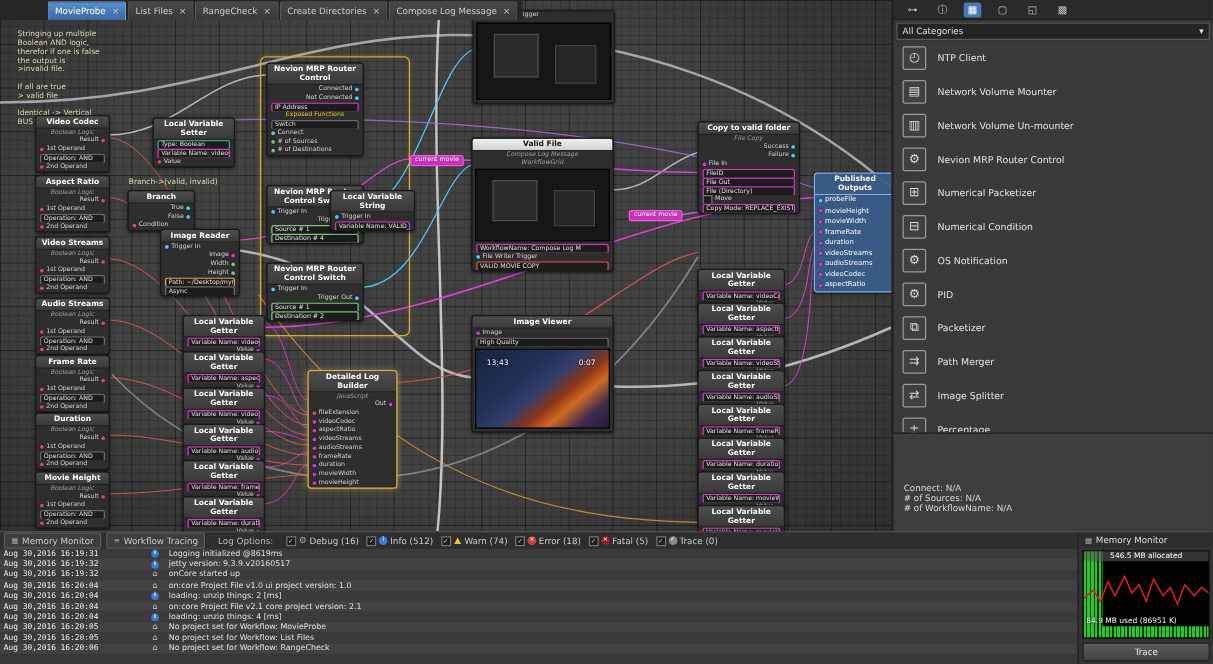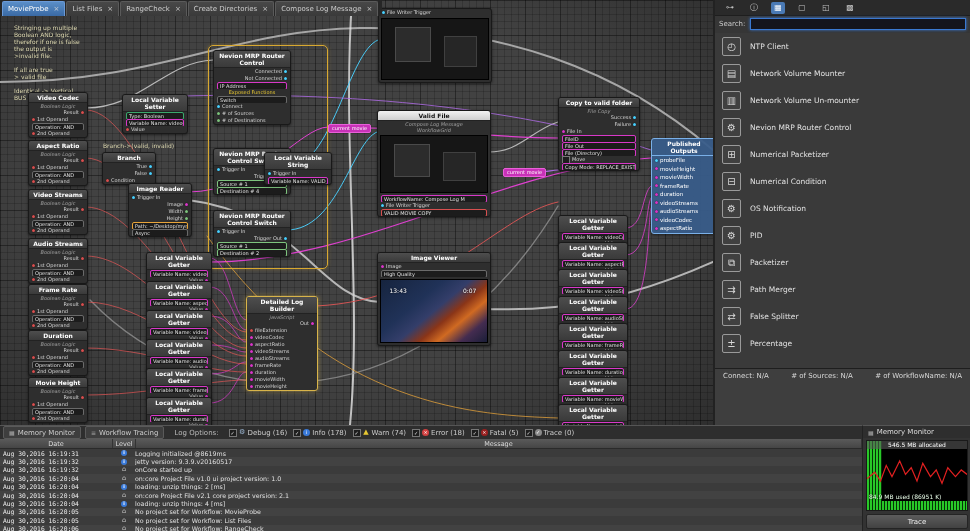--- a/index.html
+++ b/index.html
@@ -45,37 +45,37 @@
   .thumb-graph::after{content:"";position:absolute;right:10%;top:28%;width:30%;height:48%;background:#262626;border:1px solid #404040;}
   .thumb-movie{background:linear-gradient(140deg,#16243e 0%,#203258 35%,#343e6a 50%,#8a3518 62%,#d06a22 72%,#442c50 85%,#1a1e38 100%);}
   .thumb-text{position:absolute;color:#fff;font-size:6px;text-shadow:0 0 2px #000;}
   .thumb-text.t0{left:8%;top:12%;}
   .thumb-text.t1{right:10%;top:12%;}
 
   
   #tabbar{position:absolute;top:0;left:0;z-index:40;display:flex;background:#262626;padding:1px 3px 0 2px;border-radius:0 0 3px 0;}
   .tab{height:14px;display:flex;align-items:center;padding:0 5px;margin-right:1px;font-size:7px;color:#ccc;
        background:linear-gradient(#484848,#3a3a3a);border:1px solid #5a5a5a;border-bottom:none;border-radius:2px 2px 0 0;}
-  .tab.active{background:linear-gradient(#5a8ec8,#3a6aa5);color:#fff;border-color:#6a9ad8;}
+  .tab.active{background:linear-gradient(#5a8ec8,#3a6aa5);color:#fff;border-color:#6a9ad8;margin-left:36px;}
   .tab-close{margin-left:5px;font-size:7px;color:#ddd;opacity:.85;}
 
   
   #palette{position:absolute;left:713px;top:0;width:255px;height:425px;background:#363636;border-left:2px solid #222;display:flex;flex-direction:column;}
   #palette-toolbar{height:15px;background:#2a2a2a;display:flex;align-items:center;gap:10px;padding:0 8px;border-bottom:1px solid #1e1e1e;}
   .tbi{width:14px;height:12px;border-radius:2px;display:flex;align-items:center;justify-content:center;font-size:8px;color:#c0c0c0;}
   .tbi.active{background:#4a7ab5;color:#fff;}
   #cat-dropdown{height:12px;margin:2px 2px 1px;background:#242424;border:1px solid #5a5a5a;display:flex;align-items:center;justify-content:space-between;padding:0 4px;font-size:7px;color:#e0e0e0;}
   #search-row{display:flex;align-items:center;gap:5px;padding:2px 4px 3px;}
   #search-label{font-size:7px;color:#ccc;}
   #search-input{flex:1;height:10px;background:#14141c;border:1px solid #3a78d0;box-shadow:0 0 3px #3a78d0;color:#fff;font-size:7px;padding:0 3px;outline:none;}
   #palette-list{flex:1;overflow:hidden;background:#3a3a3a;}
   .pitem{height:27px;display:flex;align-items:center;padding:0 7px;}
   .pitem-icon{width:17px;height:17px;flex:none;border:1px solid #9a9a9a;border-radius:2px;display:flex;align-items:center;justify-content:center;font-size:10px;color:#d8d8d8;background:rgba(255,255,255,0.03);}
   .pitem-label{margin-left:9px;font-size:7.5px;color:#e2e2e2;white-space:nowrap;}
-  #palette-info{height:50px;border-top:1px solid #1e1e1e;background:#3e3e3e;padding:3px 8px;font-size:7px;color:#d8d8d8;display:flex;flex-direction:row;justify-content:space-between;}
+  #palette-info{height:50px;border-top:1px solid #1e1e1e;background:#3e3e3e;padding:14px 8px;font-size:7px;color:#d8d8d8;display:flex;flex-direction:column;justify-content:flex-end;}
 
   
   #log-panel{position:absolute;left:0;top:425px;width:862px;height:106px;display:flex;flex-direction:column;background:#383838;border-top:1px solid #555;}
   #log-tabbar{height:13px;display:flex;align-items:center;gap:4px;padding:0 3px;background:#2e2e2e;font-size:7px;color:#ccc;}
   .ltab{height:11px;display:flex;align-items:center;gap:3px;padding:0 5px;background:#3e3e3e;border:1px solid #5a5a5a;border-radius:2px;white-space:nowrap;}
   .ltab-icon{font-size:6px;color:#aaa;}
   #log-options-label{margin-left:6px;color:#bbb;white-space:nowrap;}
   .filter{display:flex;align-items:center;gap:2px;margin-left:6px;white-space:nowrap;}
   .fi{width:7px;height:7px;flex:none;border-radius:50%;display:inline-flex;align-items:center;justify-content:center;font-size:5px;line-height:7px;color:#fff;}
   .fi.flat{border-radius:0;background:transparent !important;font-size:7px;}
@@ -732,23 +732,23 @@
 
 <div id="palette">
   <div id="palette-toolbar">
       <div class="tbi">⊶</div>
       <div class="tbi">ⓘ</div>
       <div class="tbi active">▦</div>
       <div class="tbi">▢</div>
       <div class="tbi">◱</div>
       <div class="tbi">▩</div>
     </div>
-  <div id="search-row">
-    <span id="search-label">Search:</span>
-    <input id="search-input" value="" style="">
+  <div id="cat-dropdown">
+    <span>All Categories</span>
+    <span>▾</span>
   </div>
   <div id="palette-list">
       <div class="pitem">
         <span class="pitem-icon">◴</span>
         <span class="pitem-label">NTP Client</span>
       </div>
       <div class="pitem">
         <span class="pitem-icon">▤</span>
         <span class="pitem-label">Network Volume Mounter</span>
       </div>
@@ -779,21 +779,21 @@
       <div class="pitem">
         <span class="pitem-icon">⧉</span>
         <span class="pitem-label">Packetizer</span>
       </div>
       <div class="pitem">
         <span class="pitem-icon">⇉</span>
         <span class="pitem-label">Path Merger</span>
       </div>
       <div class="pitem">
         <span class="pitem-icon">⇄</span>
-        <span class="pitem-label">False Splitter</span>
+        <span class="pitem-label">Image Splitter</span>
       </div>
       <div class="pitem">
         <span class="pitem-icon">±</span>
         <span class="pitem-label">Percentage</span>
       </div>
     </div>
   <div id="palette-info">
     <div>Connect: N/A</div>
     <div># of Sources: N/A</div>
     <div># of WorkflowName: N/A</div>
@@ -813,21 +813,21 @@
     <span id="log-options-label">Log Options:</span>
     <div id="filters" style="display:flex;align-items:center;">
         <div class="filter">
           <span class="cbx">✓</span>
           <span class="fi flat" style="color: rgb(154, 180, 208);">⚙</span>
           <span>Debug (16)</span>
         </div>
         <div class="filter">
           <span class="cbx">✓</span>
           <span class="fi" style="background: rgb(58, 122, 217);">i</span>
-          <span>Info (178)</span>
+          <span>Info (512)</span>
         </div>
         <div class="filter">
           <span class="cbx">✓</span>
           <span class="fi flat" style="color: rgb(232, 200, 50);">▲</span>
           <span>Warn (74)</span>
         </div>
         <div class="filter">
           <span class="cbx">✓</span>
           <span class="fi" style="background: rgb(208, 64, 64);">×</span>
           <span>Error (18)</span>
@@ -836,25 +836,20 @@
           <span class="cbx">✓</span>
           <span class="fi" style="background: rgb(154, 32, 32);">×</span>
           <span>Fatal (5)</span>
         </div>
         <div class="filter">
           <span class="cbx">✓</span>
           <span class="fi" style="background: rgb(138, 138, 138);">✓</span>
           <span>Trace (0)</span>
         </div>
       </div>
-  </div>
-  <div id="log-header">
-    <span class="ch ch-date">Date</span>
-    <span class="ch ch-level">Level</span>
-    <span class="ch ch-msg">Message</span>
   </div>
   <div id="logrows">
       <div class="lrow">
         <span class="ldate">Aug 30,2016 16:19:31</span>
         <span class="llvl">
           <span class="lv-info">i</span>
         </span>
         <span class="lmsg">Logging initialized @8619ms</span>
       </div>
       <div class="lrow alt">

